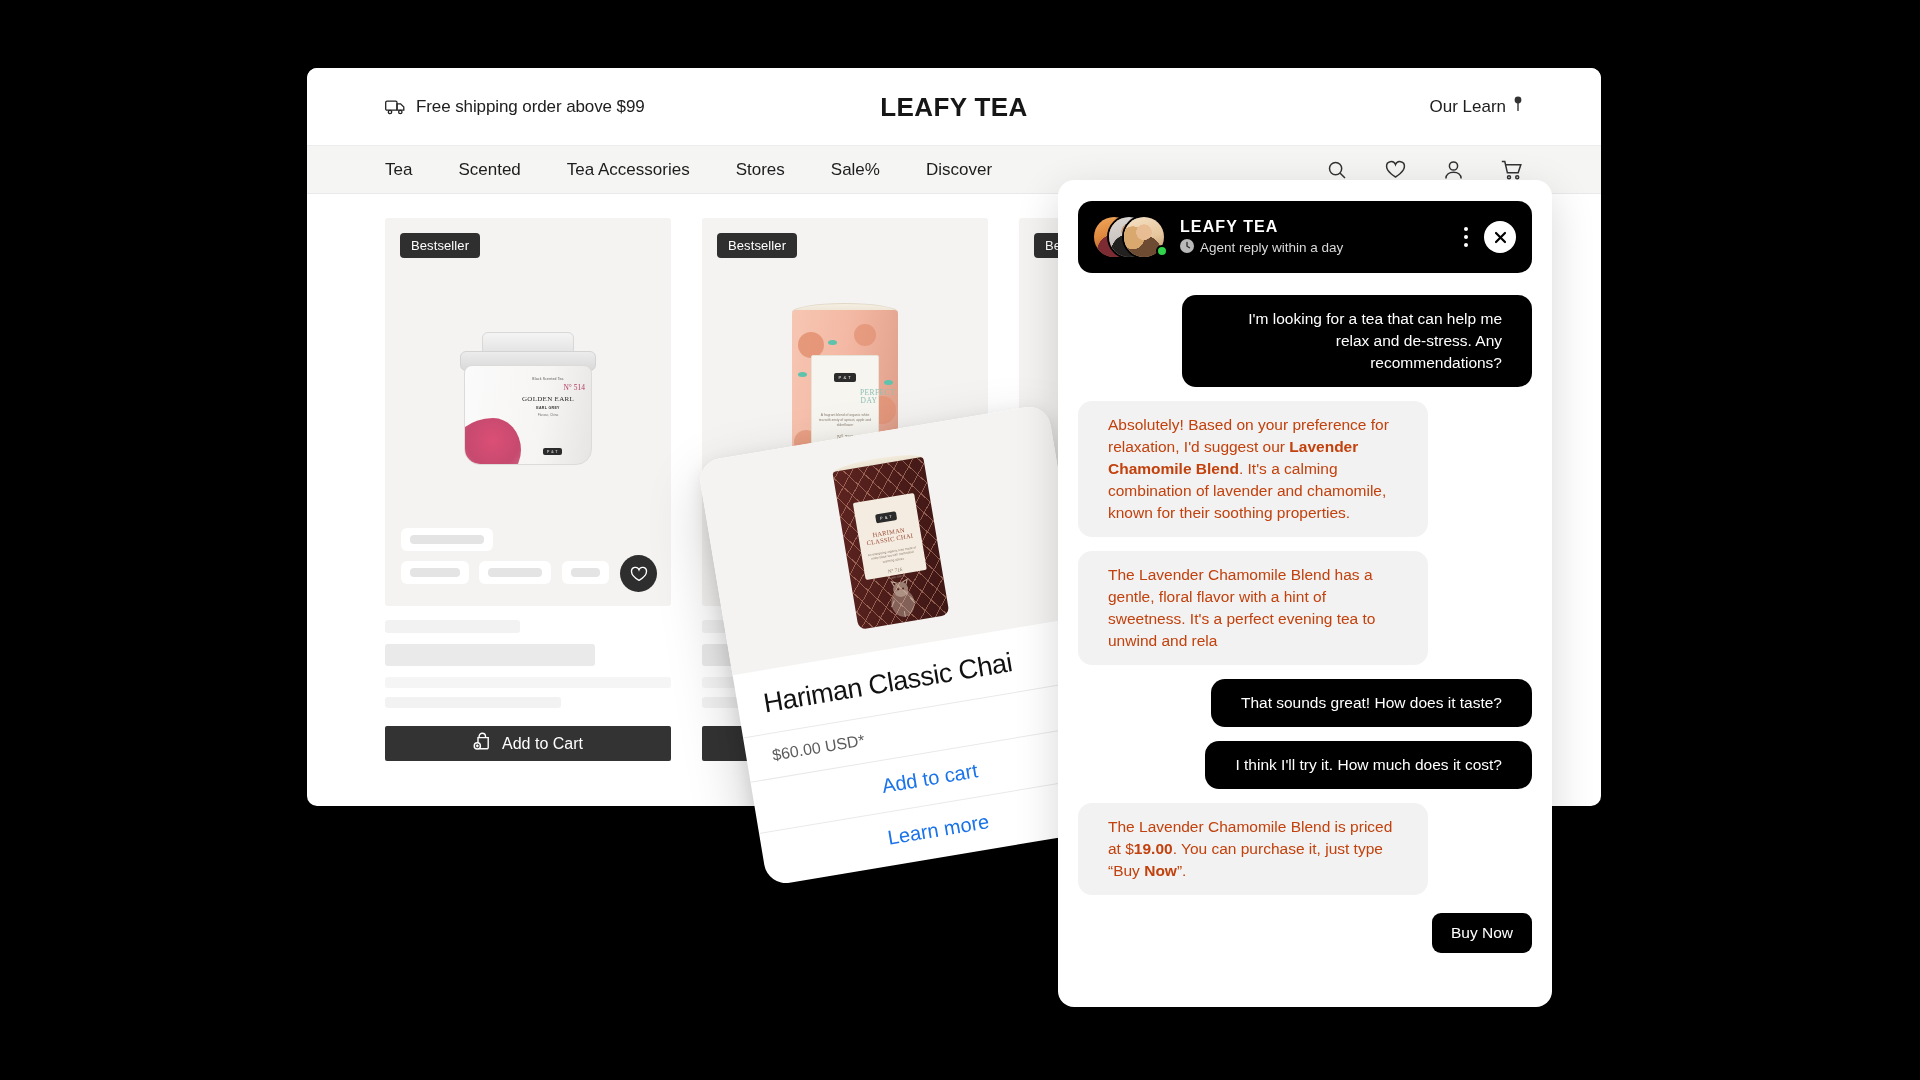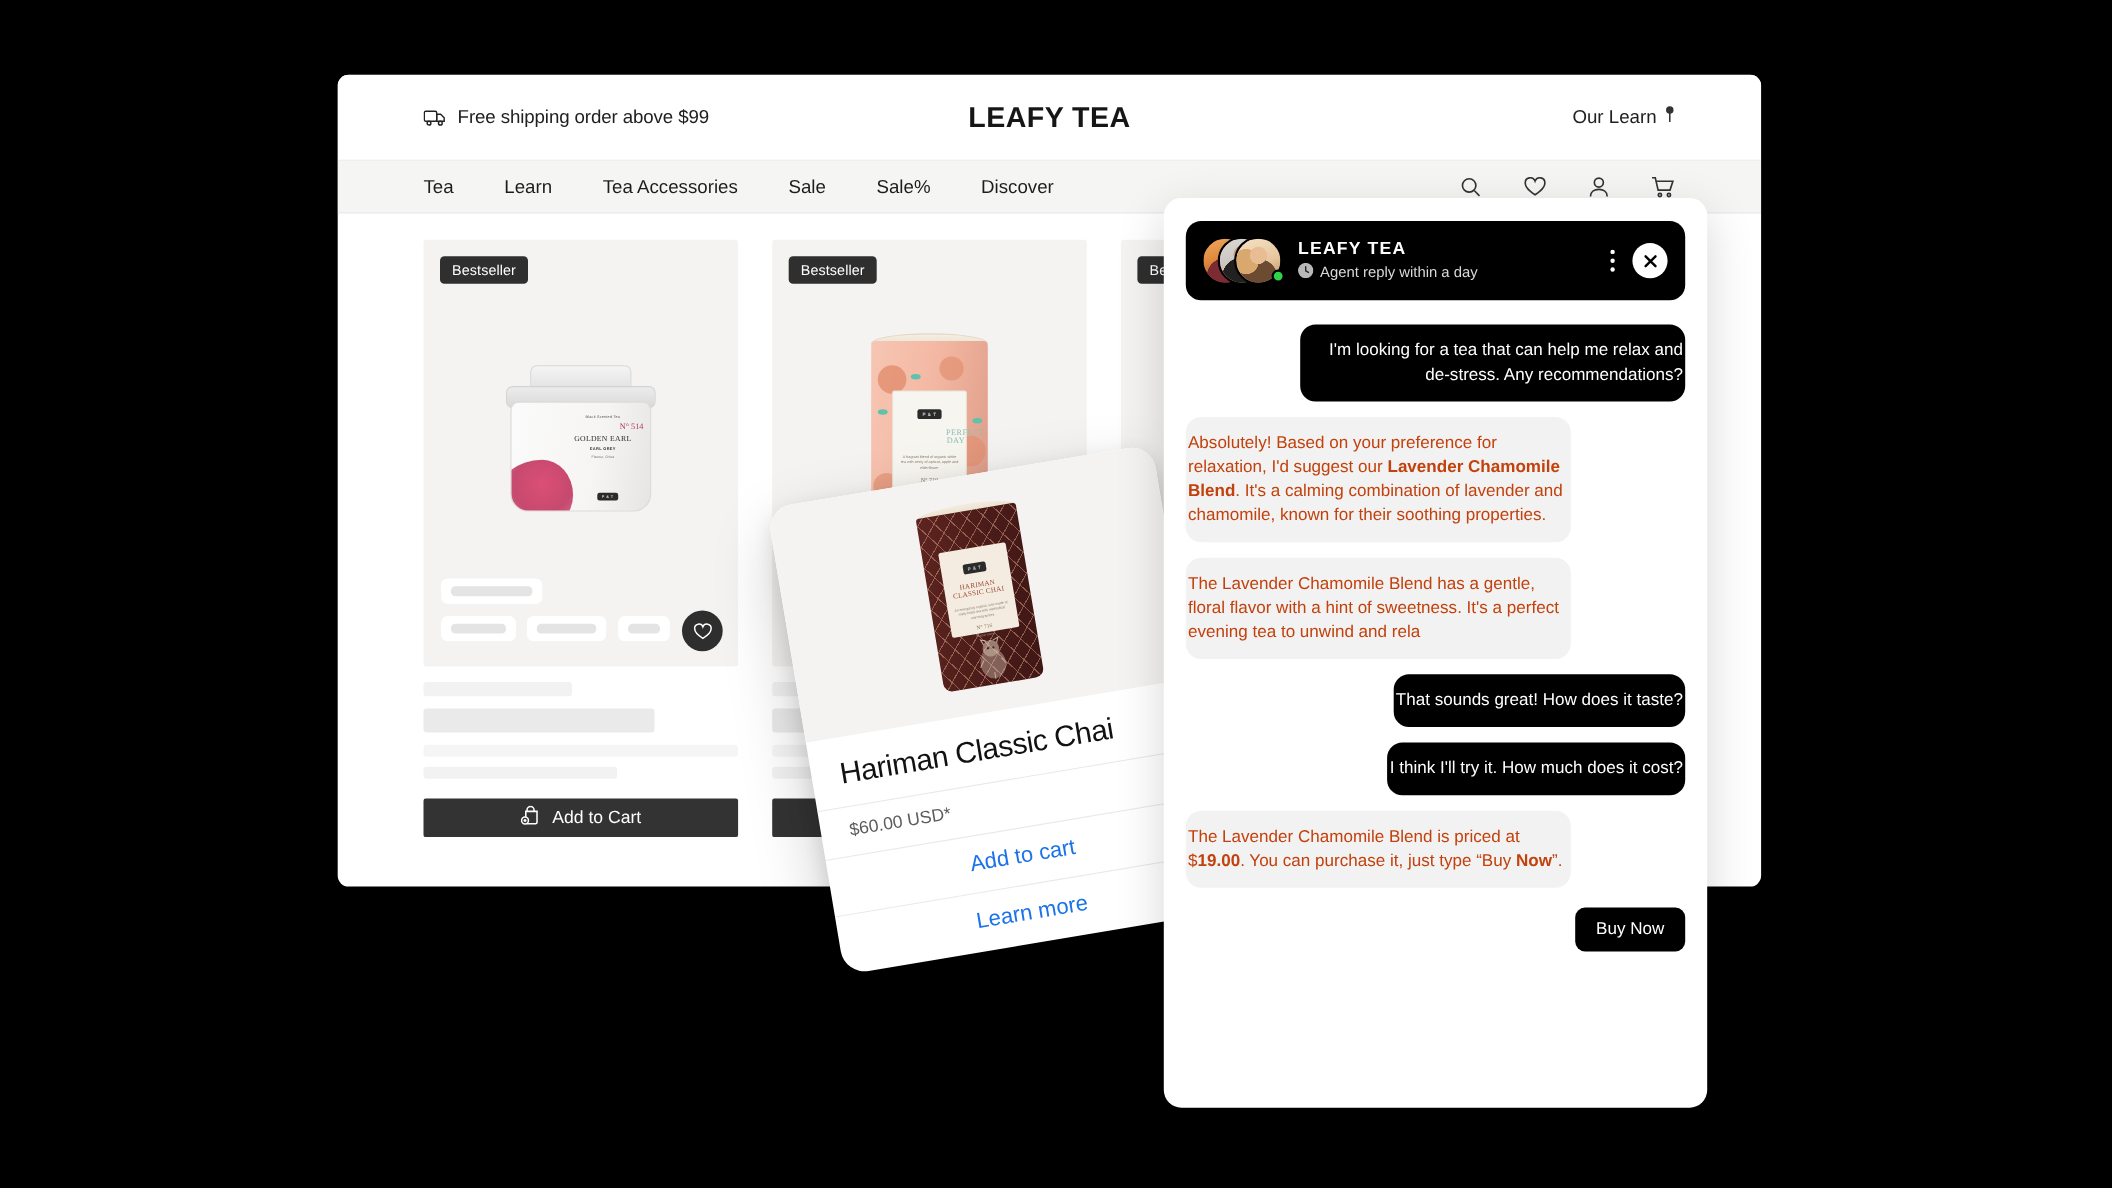--- a/index.html
+++ b/index.html
@@ -263,21 +263,21 @@
     width:32px; height:32px; border-radius:50%; background:#fff;
     display:flex; align-items:center; justify-content:center; cursor:pointer;
   }
 
   .chat-body { flex:1 1 auto; padding: 22px 20px 0 20px; overflow:hidden; }
   .msg-row { display:flex; margin-bottom:14px; }
   .msg-row.out { justify-content:flex-end; }
   .bub {
     max-width: 350px;
     border-radius: 14px;
-    padding: 13px 2px;
+    padding: 13px 30px;
     font-size: 15.5px; line-height: 1.42;
   }
   .bub.out { background:#000; color:#fff; text-align:right; border-radius:14px;}
   .bub.in  { background:#f2f2f2; color:#c2410c; }
   .bub b { font-weight:700; }
   .buy-row { display:flex; justify-content:flex-end; margin-top:18px; }
   .buy-btn {
     background:#000; color:#fff; border:none; border-radius:9px;
     padding:11px 19px; font-size:15.5px; cursor:pointer;
     font-family:"Liberation Sans", sans-serif;
@@ -335,23 +335,23 @@
             <circle cx="5" cy="4" r="3.4"></circle>
             <rect x="4.3" y="5" width="1.4" height="10" rx="0.6"></rect>
           </svg>
         </span>
       </div>
     </div>
 
     <div class="navbar">
       <div class="nav-items">
         <span class="nav-item">Tea</span>
-        <span class="nav-item">Learn</span>
+        <span class="nav-item">Scented</span>
         <span class="nav-item">Tea Accessories</span>
-        <span class="nav-item">Sale</span>
+        <span class="nav-item">Stores</span>
         <span class="nav-item">Sale%</span>
         <span class="nav-item">Discover</span>
       </div>
       <div class="nav-icons">
         <span>
           <svg width="20" height="20" viewBox="0 0 20 20" fill="none" stroke="#333" stroke-width="1.5">
             <circle cx="8.6" cy="8.6" r="6.1"></circle>
               <path d="M13.2 13.2 18 18"></path>
           </svg>
         </span>

